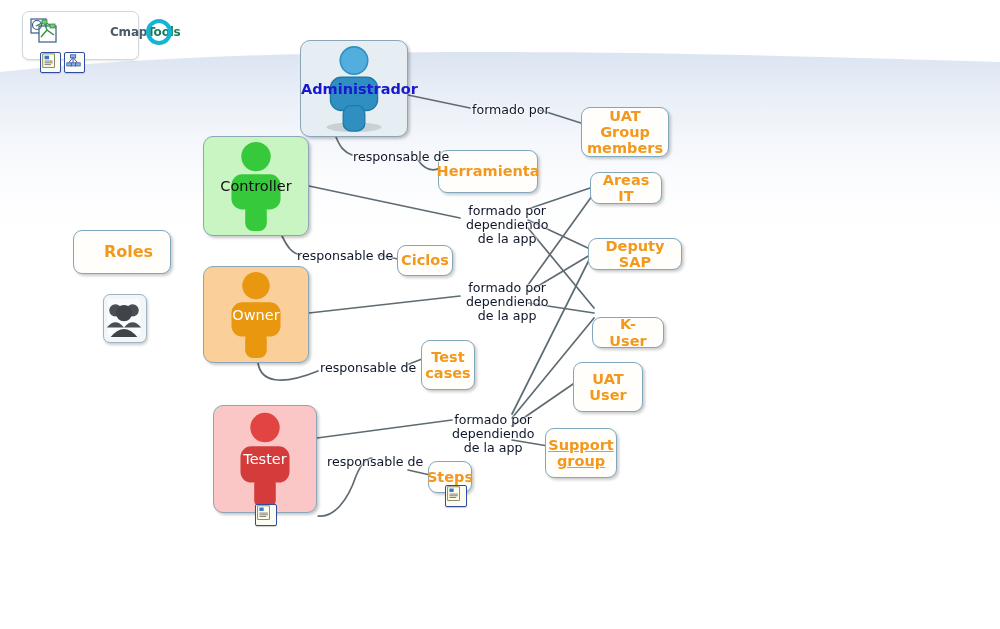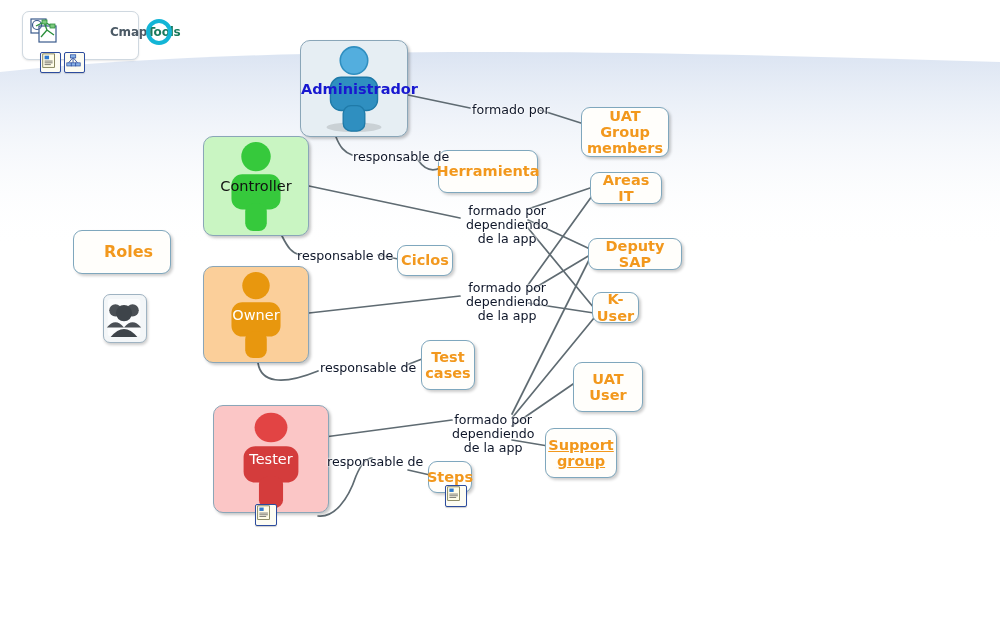--- a/index.html
+++ b/index.html
@@ -204,21 +204,21 @@
 
   <div class="node role-node" style="left:203px;top:266px;width:106px;height:97px;background:#fbcf9a;">
     <svg class="person" viewBox="0 0 106 97" preserveAspectRatio="none">
       <circle cx="53" cy="19" r="14" fill="#e8970e"></circle>
       <rect x="28" y="36" width="50" height="35" rx="11" fill="#e8970e"></rect>
       <rect x="42" y="66" width="22" height="27" rx="8" fill="#e8970e"></rect>
     </svg>
     <div class="rlabel" style="color:#fff;">Owner</div>
   </div>
 
-  <div class="node role-node" style="left:213px;top:405px;width:116px;height:108px;background:#fbc6c6;">
+  <div class="node role-node" style="left:213px;top:405px;width:104px;height:108px;background:#fbc6c6;">
     <svg class="person" viewBox="0 0 104 108" preserveAspectRatio="none">
       <circle cx="52" cy="22" r="15" fill="#e24444"></circle>
       <rect x="27" y="41" width="50" height="37" rx="11" fill="#d43c3c"></rect>
       <rect x="41" y="72" width="22" height="32" rx="8" fill="#d43c3c"></rect>
     </svg>
     <div class="rlabel" style="color:#fff;">Tester</div>
   </div>
   <div class="doc-ico" style="left:255px;top:504px;">
     <svg viewBox="0 0 20 20" width="17" height="17">
       <rect x="2" y="1" width="14" height="16" fill="#fffde8" stroke="#5a5a2a" stroke-width=".8"></rect>
@@ -255,21 +255,21 @@
   </div>
   <div class="node concept" style="left:590px;top:172px;width:72px;height:32px;">
     <span>Areas IT</span>
   </div>
   <div class="node concept" style="left:588px;top:238px;width:94px;height:32px;">
     <span>Deputy SAP</span>
   </div>
   <div class="node concept" style="left:397px;top:245px;width:56px;height:31px;">
     <span>Ciclos</span>
   </div>
-  <div class="node concept" style="left:592px;top:292px;width:47px;height:31px;">
+  <div class="node concept" style="left:592px;top:317px;width:72px;height:31px;">
     <span>K-User</span>
   </div>
   <div class="node concept" style="left:421px;top:340px;width:54px;height:50px;">
     <span style="white-space:pre-line;">Test
 cases</span>
   </div>
   <div class="node concept" style="left:573px;top:362px;width:70px;height:50px;">
     <span style="white-space:pre-line;">UAT
 User</span>
   </div>

